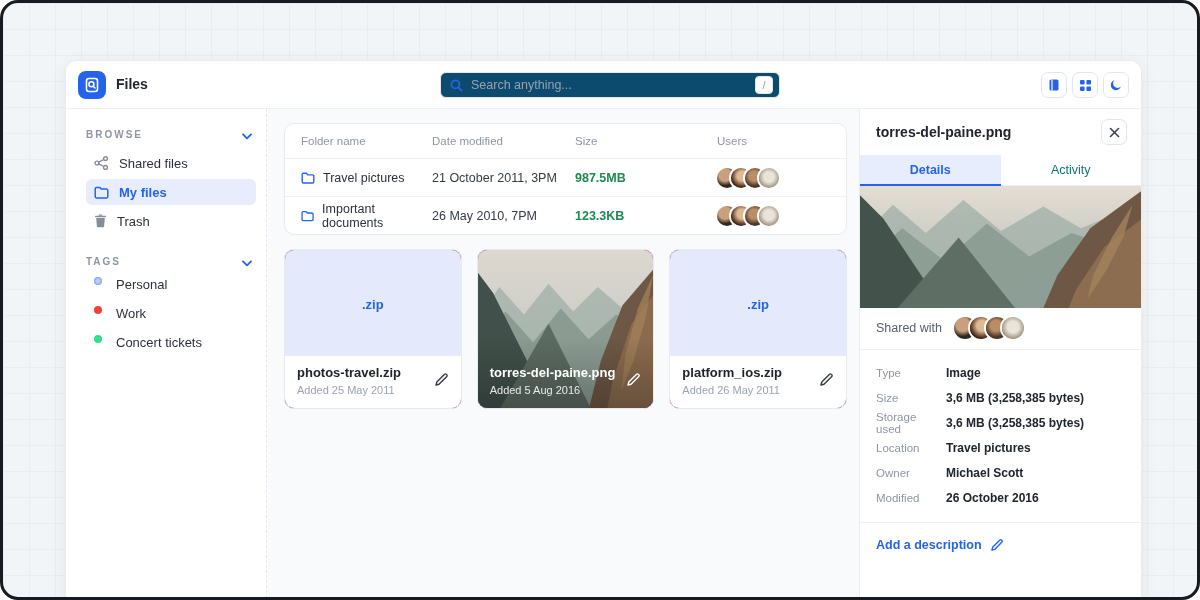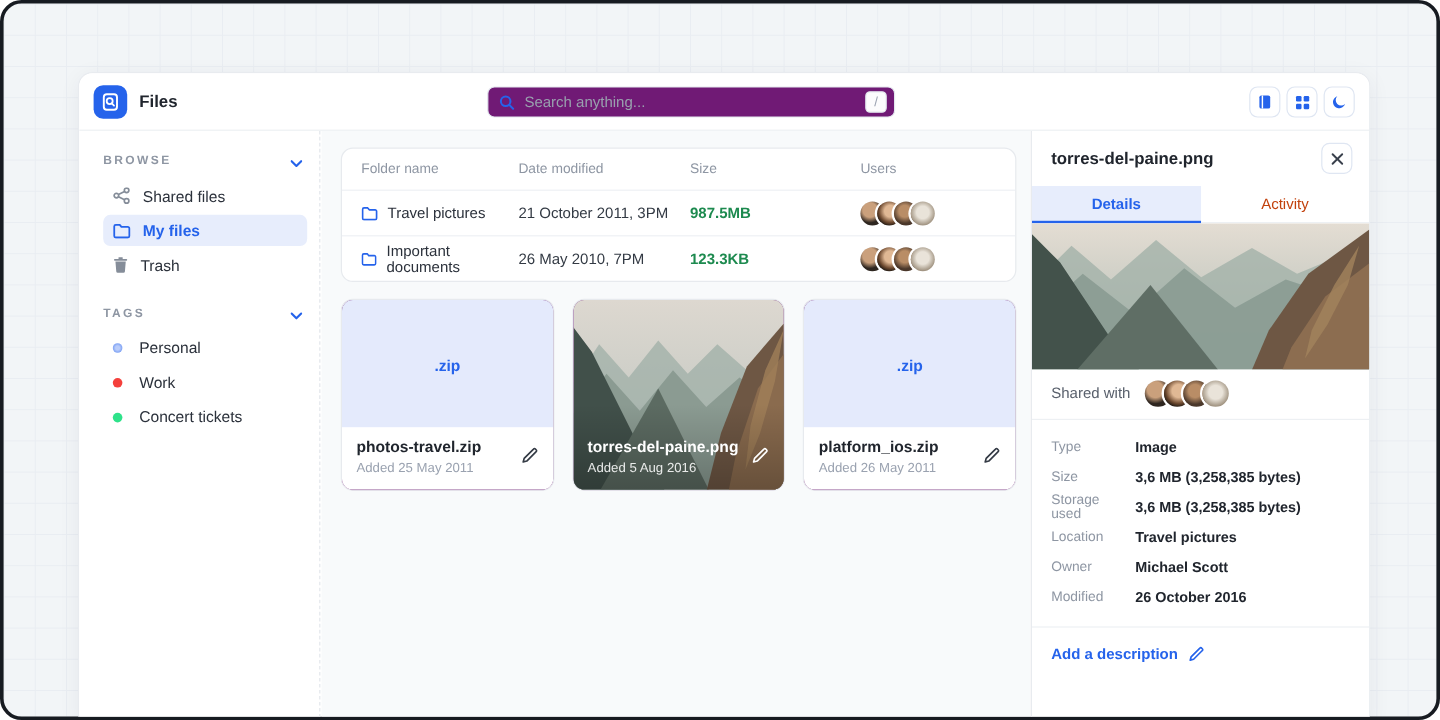--- a/index.html
+++ b/index.html
@@ -19,35 +19,35 @@
     position:absolute; left:62px; top:57px; width:1077px; height:543px;
     background:#fff; border:1px solid #e8ebef; border-bottom:none;
     border-radius:12px 12px 0 0; box-shadow:0 4px 18px rgba(30,40,60,.06);
     overflow:hidden;
   }
 
   
   .hdr { position:absolute; left:0; top:0; right:0; height:48px; border-bottom:1px solid #edf0f3; background:#fff; z-index:5; }
   .logo { position:absolute; left:12px; top:10px; width:28px; height:28px; background:#2563eb; border-radius:8px; display:flex; align-items:center; justify-content:center; }
   .app-title { position:absolute; left:50px; top:15px; font-size:14px; font-weight:bold; color:#20252d; }
-  .search { position:absolute; left:340px; top:11px; width:340px; height:26px; border:1px solid #e3e7ee; border-radius:6px; background:#701a75; display:flex; align-items:center; padding:0 6px 0 9px; }
+  .search { position:absolute; left:374px; top:11px; width:340px; height:26px; border:1px solid #e3e7ee; border-radius:6px; background:#0c4a6e; display:flex; align-items:center; padding:0 6px 0 9px; }
   .search-ph { flex:1; font-size:12.5px; color:#99a1ae; margin-left:8px; }
   .kbd { width:18px; height:18px; border:1px solid #e3e7ee; border-radius:4px; font-size:11px; color:#9aa2b0; display:flex; align-items:center; justify-content:center; background:#fcfcfd; }
   .hdr-actions { position:absolute; right:12px; top:11px; display:flex; gap:5px; }
   .icon-btn { width:26px; height:26px; border:1px solid #dfe6f2; border-radius:7px; background:#fff; display:flex; align-items:center; justify-content:center; cursor:pointer; }
 
   
   .sidebar { position:absolute; left:0; top:48px; bottom:0; width:201px; background:#fff; border-right:1px dashed #e3e7ec; padding:14px 10px 0 20px; }
   .sec-head { display:flex; align-items:flex-end; justify-content:space-between; margin:6px 4px 10px 0; }
   .sec-label { font-size:10px; font-weight:bold; letter-spacing:2px; color:#8e96a3; }
   .side-item { display:flex; align-items:center; height:26px; margin:3px 0; padding:0 8px; border-radius:6px; font-size:13px; color:#2b313b; cursor:pointer; }
   .side-item .lbl { margin-left:10px; }
   .side-item.active { background:#e7edfc; color:#2563eb; font-weight:bold; }
   .tags-block { margin-top:22px; }
-  .tag-item { display:flex; align-items:center; height:25px; margin:4px 0; padding:0 8px; font-size:13px; color:#2b313b; cursor:pointer; }
+  .tag-item { display:flex; align-items:flex-start; height:25px; margin:4px 0; padding:0 8px; font-size:13px; color:#2b313b; cursor:pointer; }
   .dot { width:8px; height:8px; border-radius:50%; margin-right:14px; }
 
   
   .main { position:absolute; left:202px; top:48px; right:282px; bottom:0; background:#f8fafb; padding:14px 12px 0 16px; overflow:hidden; }
   .table-card { background:#fff; border:1px solid #e7eaee; border-radius:10px; overflow:hidden; }
   .trow { display:grid; grid-template-columns:131px 143px 142px 1fr; align-items:center; padding:0 16px; }
   .trow.head { height:34px; font-size:11.5px; color:#8e96a3; }
   .trow.body { height:38px; border-top:1px solid #eef1f4; font-size:12.5px; color:#333a44; }
   .fname { display:flex; align-items:center; gap:8px; font-size:12.5px; color:#2b313b; }
   .sizeval { color:#1d8a4f; font-weight:bold; }
@@ -70,21 +70,21 @@
   .img-card .card-name { color:#fff; }
   .img-card .card-added { color:rgba(255,255,255,.88); }
   .img-fill { position:absolute; inset:0; }
   .img-shade { position:absolute; inset:0; background:linear-gradient(180deg, rgba(0,0,0,0) 55%, rgba(0,0,0,.25) 100%); }
 
   
   .panel { position:absolute; right:0; top:48px; bottom:0; width:282px; background:#fff; border-left:1px solid #e8ebef; }
   .panel-hd { height:46px; display:flex; align-items:center; justify-content:space-between; padding:0 14px 0 16px; }
   .panel-title { font-size:14px; font-weight:bold; color:#20252d; }
   .tabs { display:flex; height:31px; }
-  .tab { flex:1; display:flex; align-items:center; justify-content:center; font-size:12.5px; cursor:pointer; color:#c2410c; border-bottom:1px solid #edf0f3; background:#fff; }
+  .tab { flex:1; display:flex; align-items:center; justify-content:center; font-size:12.5px; cursor:pointer; color:#0f766e; border-bottom:1px solid #edf0f3; background:#fff; }
   .tab.active { background:#e7edfc; color:#2563eb; font-weight:bold; border-bottom:2px solid #2563eb; }
   .preview { height:122px; position:relative; overflow:hidden; }
   .shared { display:flex; align-items:center; gap:12px; padding:9px 16px 10px; border-bottom:1px solid #edf0f3; }
   .shared-lbl { font-size:12.5px; color:#59606c; }
   .shared .av { width:22px; height:22px; }
   .dlist { padding:10px 16px 6px; }
   .drow { display:flex; align-items:center; height:25px; }
   .dlabel { width:66px; flex:none; font-size:11.5px; color:#8e96a3; }
   .dvalue { font-size:12px; font-weight:bold; color:#20252d; margin-left:4px; white-space:nowrap; }
   .panel-div { border-top:1px solid #edf0f3; margin-top:6px; }

